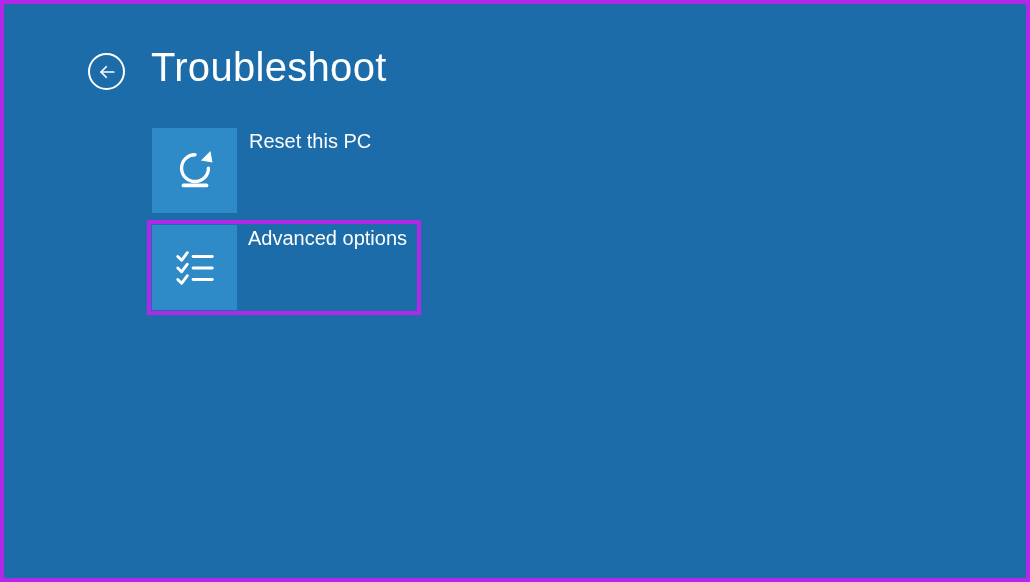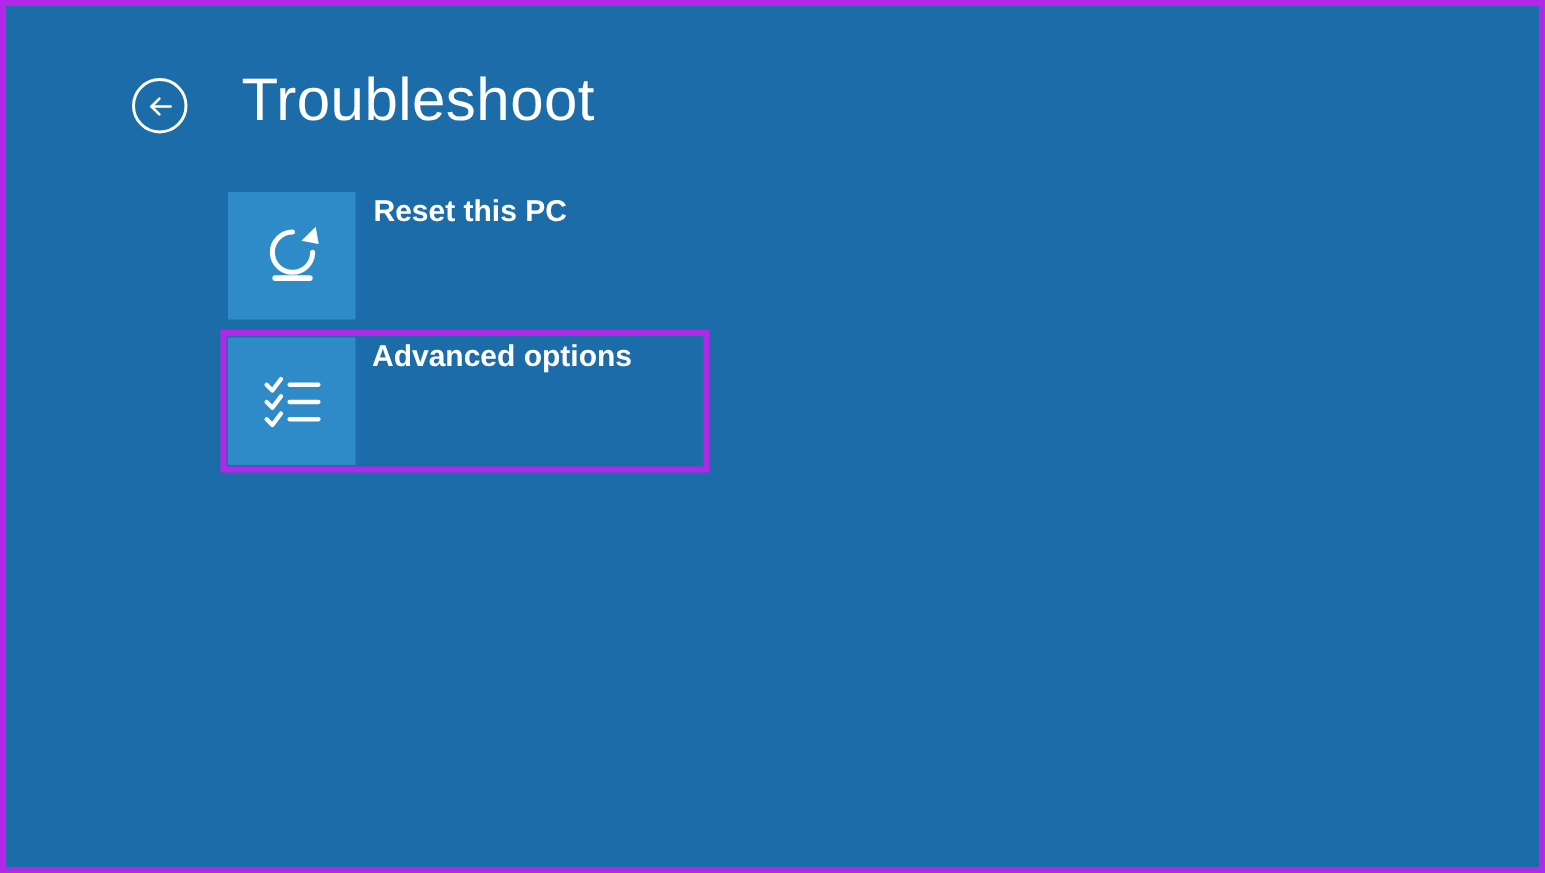--- a/index.html
+++ b/index.html
@@ -11,24 +11,23 @@
       width: 1030px;
       height: 582px;
       background-color: #1b6ca8;
       font-family: "Segoe UI Light", "Segoe UI", Arial, sans-serif;
       color: #ffffff;
       border: 4px solid #b227e8;
       overflow: hidden;
     }
     .header {
       display: flex;
-      align-items: flex-start;
+      align-items: flex-end;
       padding-top: 41px;
       padding-left: 84px;
-      gap: 10px;
     }
     .back-button {
       width: 37px;
       height: 37px;
       border: 2px solid #ffffff;
       border-radius: 50%;
       display: flex;
       align-items: center;
       justify-content: center;
       cursor: pointer;
@@ -53,21 +52,21 @@
       display: flex;
       width: 316px;
       margin-bottom: 7px;
       cursor: pointer;
     }
     .option-tile.highlighted {
       border: 4px solid #b227e8;
       margin-left: -5px;
       margin-top: 3px;
       padding: 1px;
-      width: 326px;
+      width: 274px;
     }
     .option-tile.highlighted .tile-icon {
       margin-right: 11px;
     }
     .tile-icon {
       width: 85px;
       height: 85px;
       background-color: #2e8bc8;
       display: flex;
       align-items: center;
@@ -77,21 +76,21 @@
     }
     .tile-icon svg {
       width: 46px;
       height: 46px;
     }
     .tile-text {
       padding-top: 2px;
     }
     .tile-title {
       font-size: 20px;
-      font-weight: 700;
+      font-weight: 400;
       margin-bottom: 6px;
     }
     .tile-description {
       font-size: 13px;
       font-weight: 300;
       line-height: 1.35;
       color: #d8e8f2;
       max-width: 210px;
     }
   </style>

